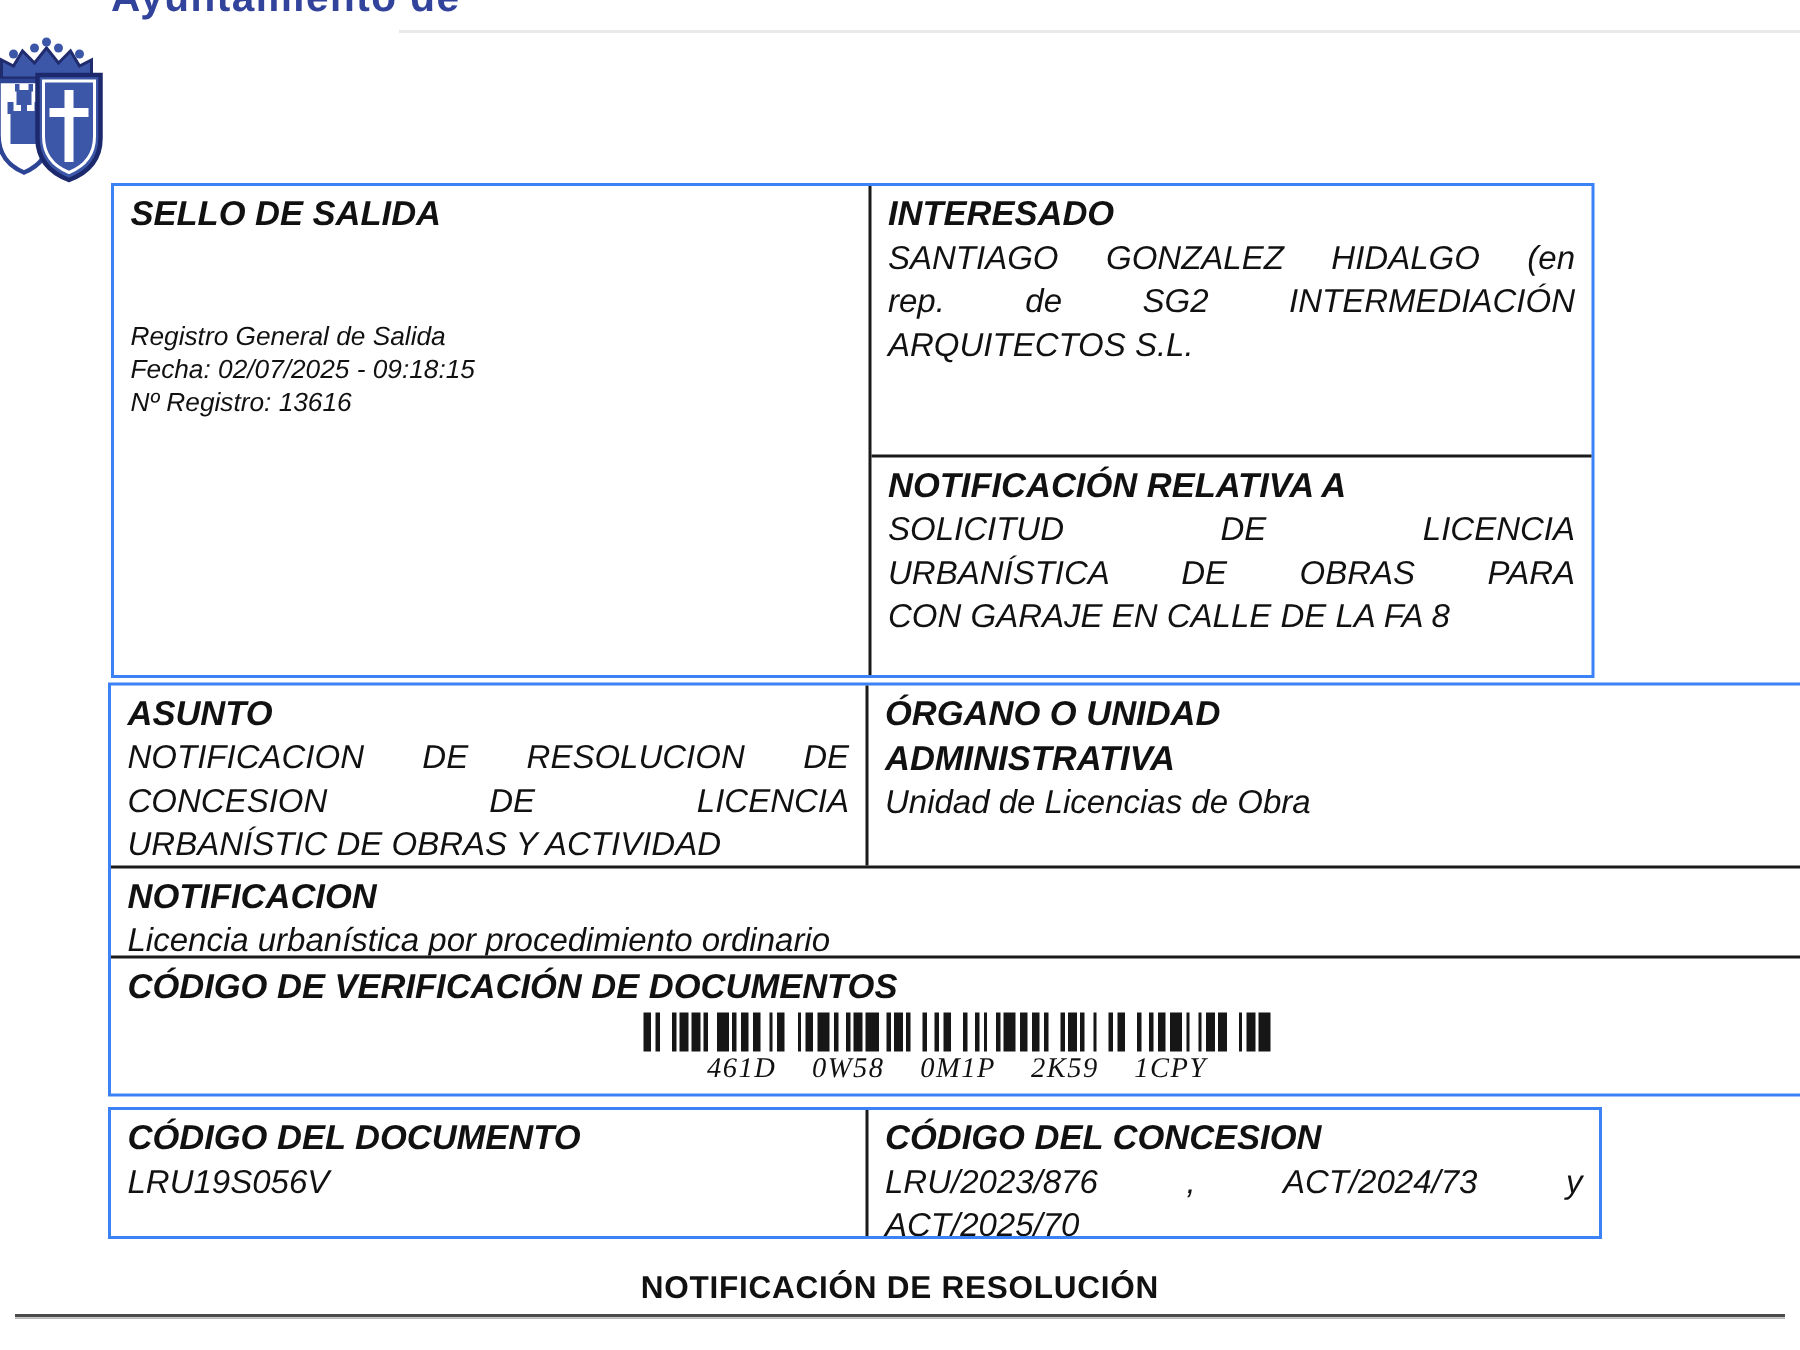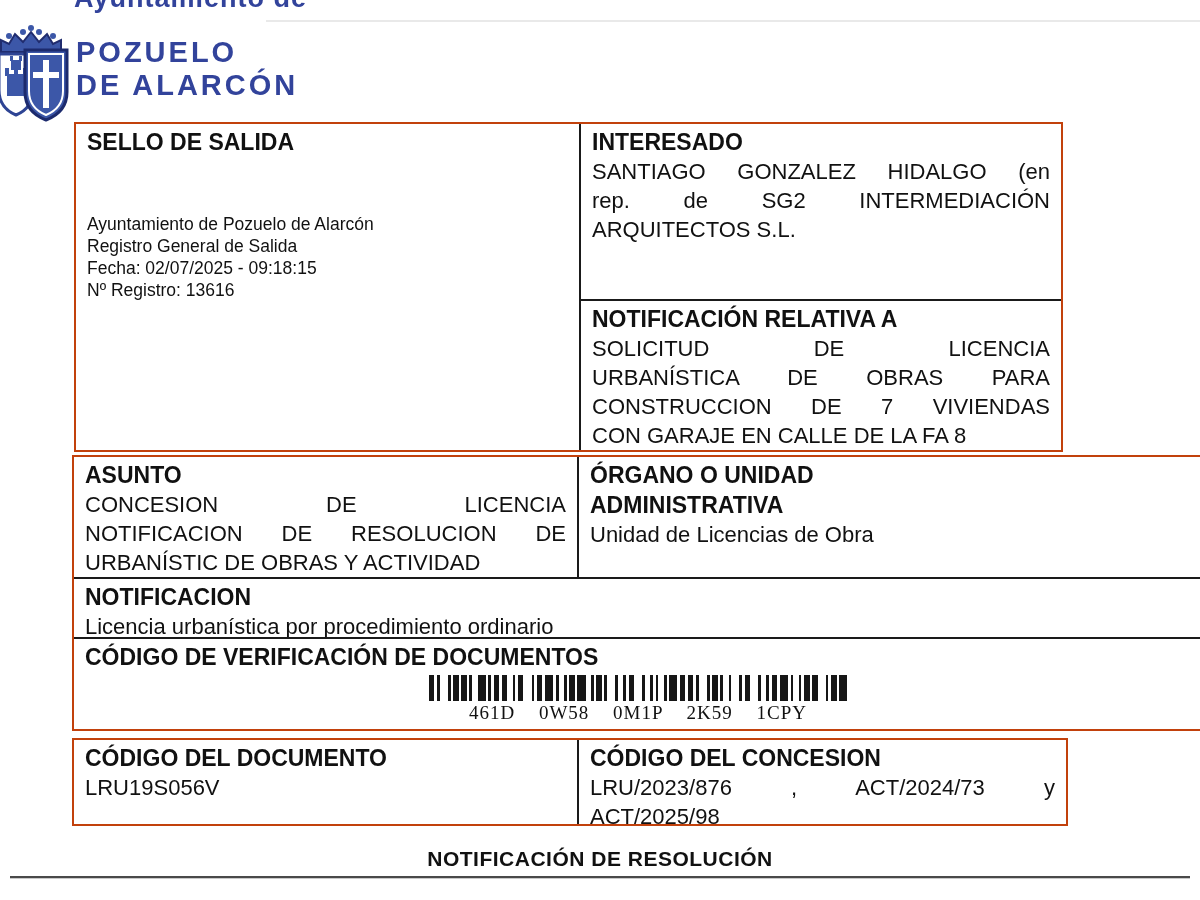--- a/index.html
+++ b/index.html
@@ -7,21 +7,21 @@
     position:relative;width:1200px;height:900px;background:#ffffff;
     font-family:"Liberation Sans", sans-serif;color:#111;overflow:hidden;
   }
   
   .brand-clip{position:absolute;left:74px;top:0;width:250px;height:26px;overflow:hidden;}
   .brand-clip .inner{font-size:27px;font-weight:bold;letter-spacing:1px;color:#32439b;margin-top:-17px;white-space:nowrap;}
   .scanline{position:absolute;left:266px;top:20px;width:934px;height:2px;background:#e9e9e9;}
   .emblem{position:absolute;left:-5px;top:24px;width:96px;height:106px;}
   .brand-name{position:absolute;left:76px;top:36px;color:#32439b;font-weight:bold;letter-spacing:3px;line-height:33px;font-size:29px;white-space:nowrap;}
   
-  .tbl{position:absolute;background:#fff;border:2px solid #c2410c;box-sizing:border-box;}
+  .tbl{position:absolute;background:#fff;border:2px solid #3b82f6;box-sizing:border-box;font-style:italic;}
   .t1{left:74px;top:122px;width:989px;height:330px;display:flex;}
   .t2{left:72px;top:455px;width:1132px;height:276px;}
   .t3{left:72px;top:738px;width:996px;height:88px;display:flex;}
   .cell{box-sizing:border-box;padding:3px 11px;overflow:hidden;}
   .w-left{width:505px;flex:0 0 auto;border-right:2px solid #1a1a1a;}
   .flex1{flex:1 1 auto;}
   .col{display:flex;flex-direction:column;}
   .cell-interesado{height:181px;border-bottom:2px solid #1a1a1a;}
   .row{display:flex;box-sizing:border-box;}
   .row1{height:122px;border-bottom:2px solid #1a1a1a;}
@@ -75,63 +75,57 @@
         <rect x="24" y="32" width="3" height="5"></rect>
       </g>
 
       <path d="M30 26 h42 v42 q0 20 -21 28 q-21 -8 -21 -28 z" fill="#3c57a8" stroke="#1c2a6d" stroke-width="3"></path>
       <path d="M34 30 h34 v37 q0 17 -17 24 q-17 -7 -17 -24 z" fill="none" stroke="#ffffff" stroke-width="2"></path>
       <rect x="48" y="36" width="6" height="48" fill="#ffffff"></rect>
       <rect x="38" y="48" width="26" height="6" fill="#ffffff"></rect>
     </svg>
   </div>
 
-  <div class="brand-name">
-    <div>POZUELO</div>
-    <div>DE ALARCÓN</div>
-  </div>
 
   <div class="tbl t1">
     <div class="cell w-left">
       <div class="box-title">SELLO DE SALIDA</div>
       <div class="stamp-lines">
-          <div class="lline">Ayuntamiento de Pozuelo de Alarcón</div>
           <div class="lline">Registro General de Salida</div>
           <div class="lline">Fecha: 02/07/2025 - 09:18:15</div>
           <div class="lline">Nº Registro: 13616</div>
         </div>
     </div>
     <div class="flex1 col">
       <div class="cell cell-interesado">
         <div class="box-title">INTERESADO</div>
         <div class="body-u">
             <div class="jline">SANTIAGO GONZALEZ HIDALGO (en</div>
             <div class="jline">rep. de SG2 INTERMEDIACIÓN</div>
             <div class="lline">ARQUITECTOS S.L.</div>
           </div>
       </div>
       <div class="cell flex1">
         <div class="box-title">NOTIFICACIÓN RELATIVA A</div>
         <div class="body-u">
             <div class="jline">SOLICITUD DE LICENCIA</div>
             <div class="jline">URBANÍSTICA DE OBRAS PARA</div>
-            <div class="jline">CONSTRUCCION DE  7 VIVIENDAS</div>
             <div class="lline">CON GARAJE EN CALLE DE LA FA 8</div>
           </div>
       </div>
     </div>
   </div>
 
   <div class="tbl t2">
     <div class="row row1">
       <div class="cell w-left">
         <div class="box-title">ASUNTO</div>
         <div class="body-u">
+            <div class="jline">NOTIFICACION DE RESOLUCION DE</div>
             <div class="jline">CONCESION DE LICENCIA</div>
-            <div class="jline">NOTIFICACION DE RESOLUCION DE</div>
             <div class="lline">URBANÍSTIC DE OBRAS Y ACTIVIDAD</div>
           </div>
       </div>
       <div class="cell flex1">
         <div class="box-title">
             <div class="lline">ÓRGANO O UNIDAD</div>
             <div class="lline">ADMINISTRATIVA</div>
           </div>
         <div class="body-n">Unidad de Licencias de Obra</div>
       </div>
@@ -249,21 +243,21 @@
 
   <div class="tbl t3">
     <div class="cell w-left">
       <div class="box-title">CÓDIGO DEL DOCUMENTO</div>
       <div class="body-n">LRU19S056V</div>
     </div>
     <div class="cell flex1">
       <div class="box-title">CÓDIGO DEL CONCESION</div>
       <div class="body-u">
           <div class="jline">LRU/2023/876 , ACT/2024/73 y</div>
-          <div class="lline">ACT/2025/98</div>
+          <div class="lline">ACT/2025/70</div>
         </div>
     </div>
   </div>
 
   <div class="footer-title">NOTIFICACIÓN DE RESOLUCIÓN</div>
   <div class="footer-rule"></div>
 
 </div>
 
 </body></html>

